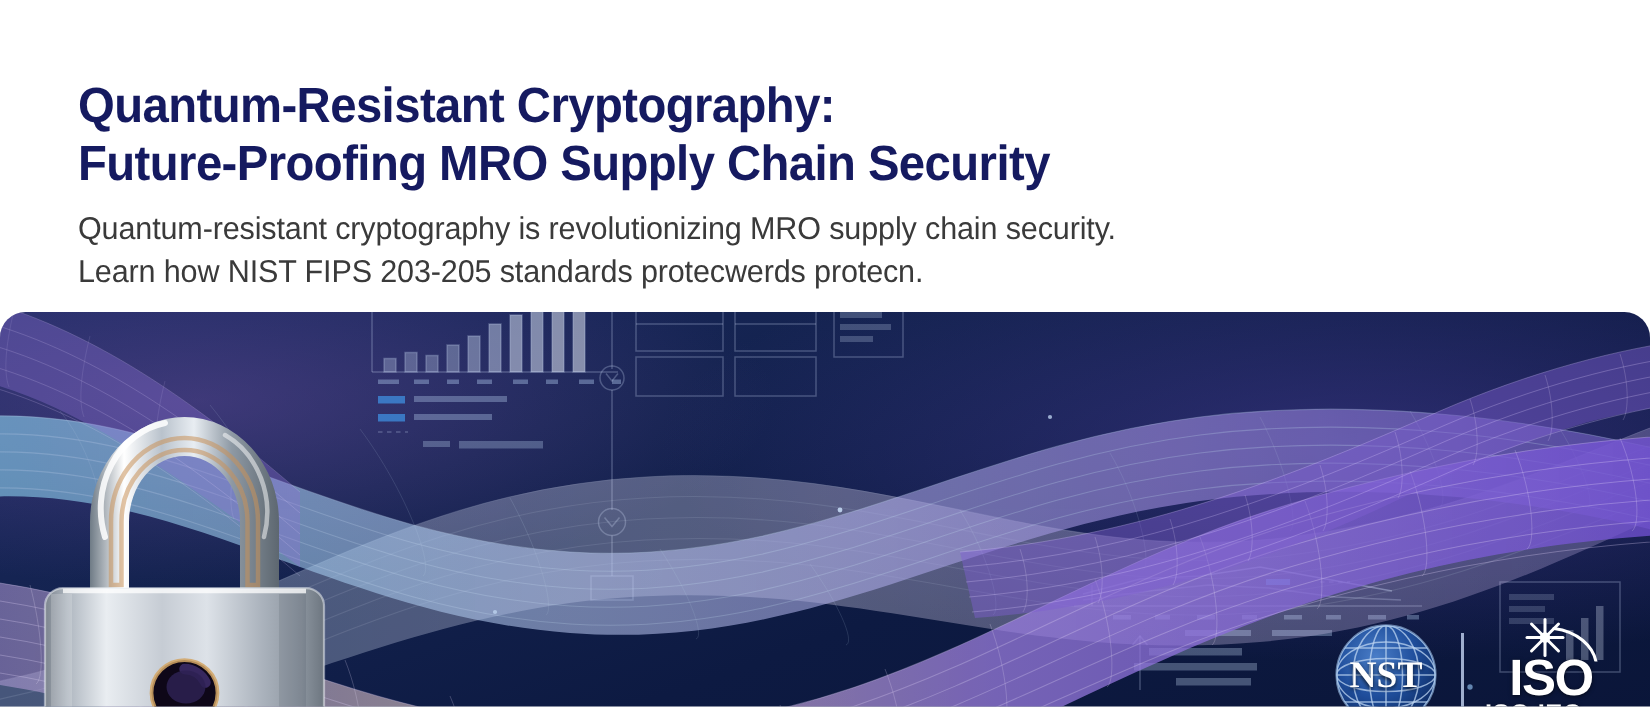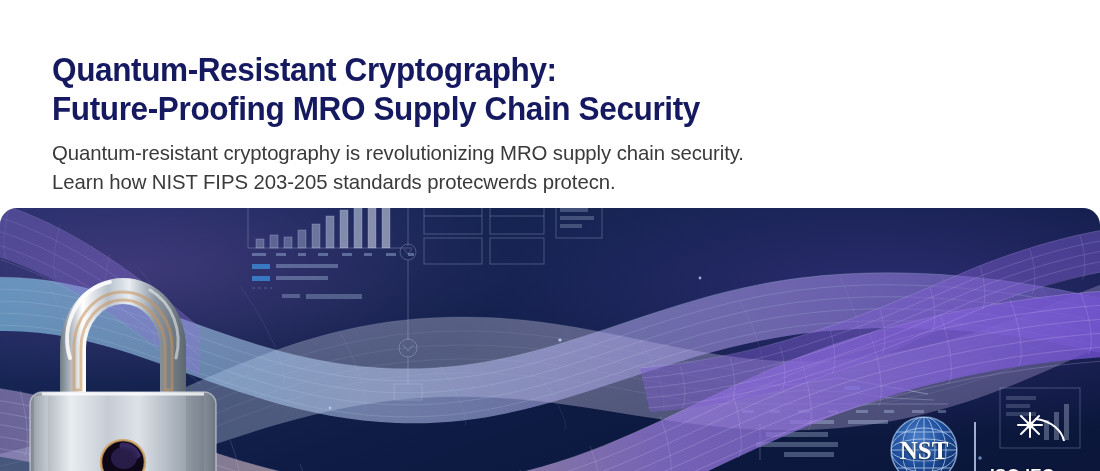--- a/index.html
+++ b/index.html
@@ -562,19 +562,20 @@
         <svg width="88" height="30" viewBox="0 0 88 30" style="position:absolute;left:0;top:-2;">
           <g stroke="#ffffff" stroke-width="2" stroke-linecap="round">
             <line x1="40" y1="2" x2="40" y2="26"></line>
             <line x1="28" y1="14" x2="52" y2="14"></line>
             <line x1="31" y1="5" x2="49" y2="23"></line>
             <line x1="49" y1="5" x2="31" y2="23"></line>
           </g>
           <circle cx="40" cy="14" r="3.5" fill="#ffffff"></circle>
           <path d="M46 8 C 62 10 72 20 74 30" fill="none" stroke="#ffffff" stroke-width="2" stroke-linecap="round"></path>
         </svg>
+        <div class="iso-word">ISO</div>
         <div class="iso-sub">ISO IEC</div>
       </div>
 
     </div>
   </div>
 
 </div>
 
 </body></html>

